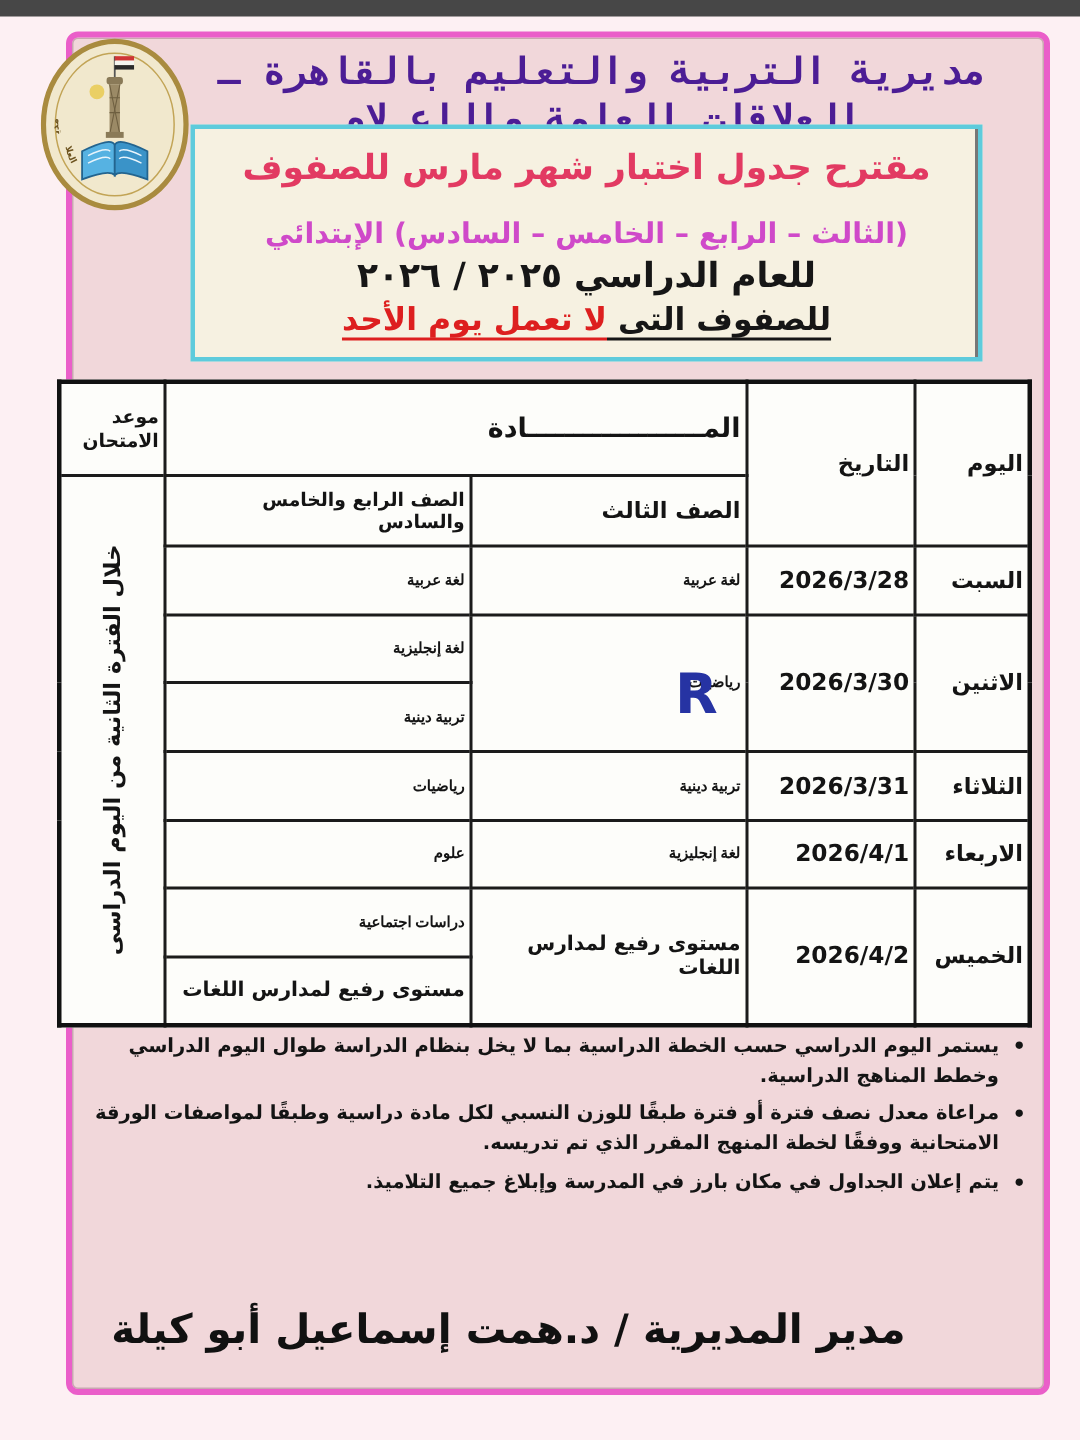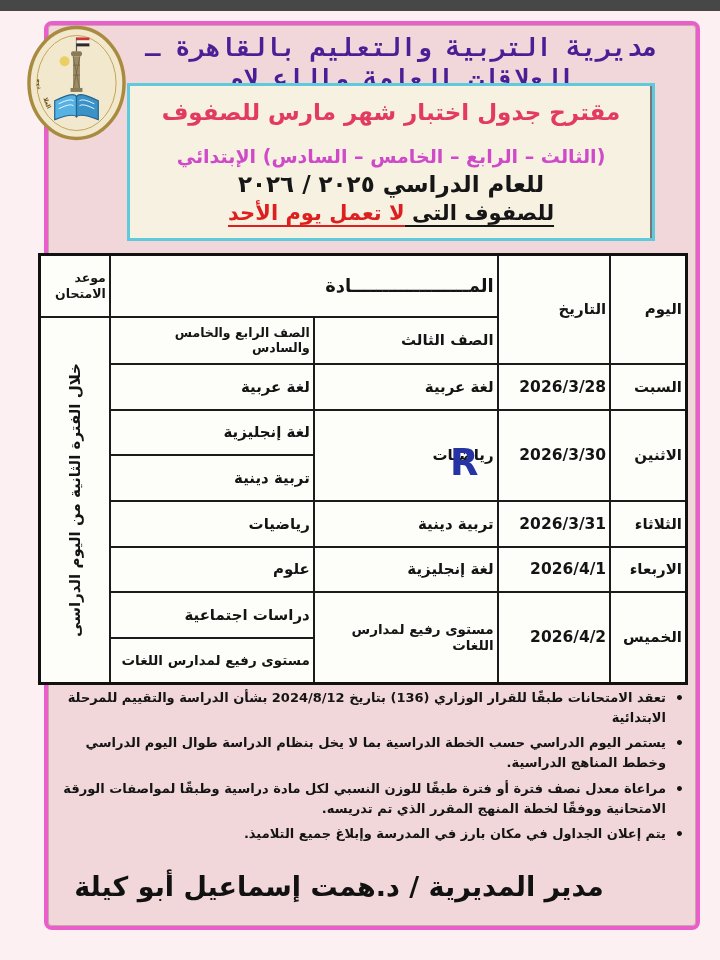--- a/index.html
+++ b/index.html
@@ -22,21 +22,21 @@
   .exam-table{position:absolute;left:38px;top:253px;width:650px;border-collapse:collapse;background:#fdfdfa;table-layout:fixed;}
   .exam-table th,.exam-table td{border:2.5px solid #1b1b1b;color:#141414;font-weight:bold;text-align:right;vertical-align:middle;padding:0 3px;}
   .exam-table{border:3px solid #111;}
   .h-subject{font-size:18px;border-radius:14px;}
   .h-day,.h-date{font-size:15px;}
   .h-grade3{font-size:15px;}
   .h-grade456{font-size:12.5px;}
   .h-examtime{font-size:12.5px;line-height:1.25;}
   .c-day{font-size:15px;margin-top:32px;}
   .c-date{font-size:15.5px;font-family:"DejaVu Sans",sans-serif;}
-  .c-subj{font-size:15px;}
+  .c-subj{font-size:10px;font-family:Liberation Serif, serif;}
   .c-subj-sm{font-size:13.5px;}
   .vert-cell{position:relative;}
   .vert-text{position:absolute;top:50%;left:50%;transform:translate(-50%,-50%) rotate(-90deg);white-space:nowrap;font-size:15px;font-weight:bold;color:#141414;}
   .watermark-r{position:absolute;left:450px;top:441px;font-size:37px;font-weight:bold;color:#2633a3;font-family:"DejaVu Sans",sans-serif;}
   
   .notes{position:absolute;right:34px;top:688px;width:648px;direction:rtl;}
   .notes .note{position:relative;padding-right:20px;margin-bottom:5px;font-size:13px;font-weight:bold;color:#141414;line-height:1.55;text-align:right;}
   .notes .note::before{content:"•";position:absolute;right:2px;top:0;font-size:14px;}
   .wishes{position:absolute;left:44px;top:843px;width:650px;text-align:center;font-size:17px;font-weight:bold;color:#e74cab;}
   .signature{position:absolute;left:44px;top:871px;width:590px;text-align:center;font-size:27px;font-weight:bold;color:#111;}
@@ -154,20 +154,19 @@
     </tr>
     <tr style="height:46px">
       <td class="c-subj-sm">مستوى رفيع لمدارس اللغات</td>
     </tr>
   </tbody>
     </table>
 
   <div class="watermark-r">R</div>
 
   <div class="notes">
-    <div class="note">تعقد الامتحانات طبقًا للقرار الوزاري (136) بتاريخ 2024/8/12 بشأن الدراسة والتقييم للمرحلة الابتدائية</div>
     <div class="note">يستمر اليوم الدراسي حسب الخطة الدراسية بما لا يخل بنظام الدراسة طوال اليوم الدراسي وخطط المناهج الدراسية.</div>
     <div class="note">مراعاة معدل نصف فترة أو فترة طبقًا للوزن النسبي لكل مادة دراسية وطبقًا لمواصفات الورقة الامتحانية ووفقًا لخطة المنهج المقرر الذي تم تدريسه.</div>
     <div class="note">يتم إعلان الجداول في مكان بارز في المدرسة وإبلاغ جميع التلاميذ.</div>
   </div>
 
   <div class="signature">مدير المديرية / د.همت إسماعيل أبو كيلة</div>
 </div>
 
 </body></html>

